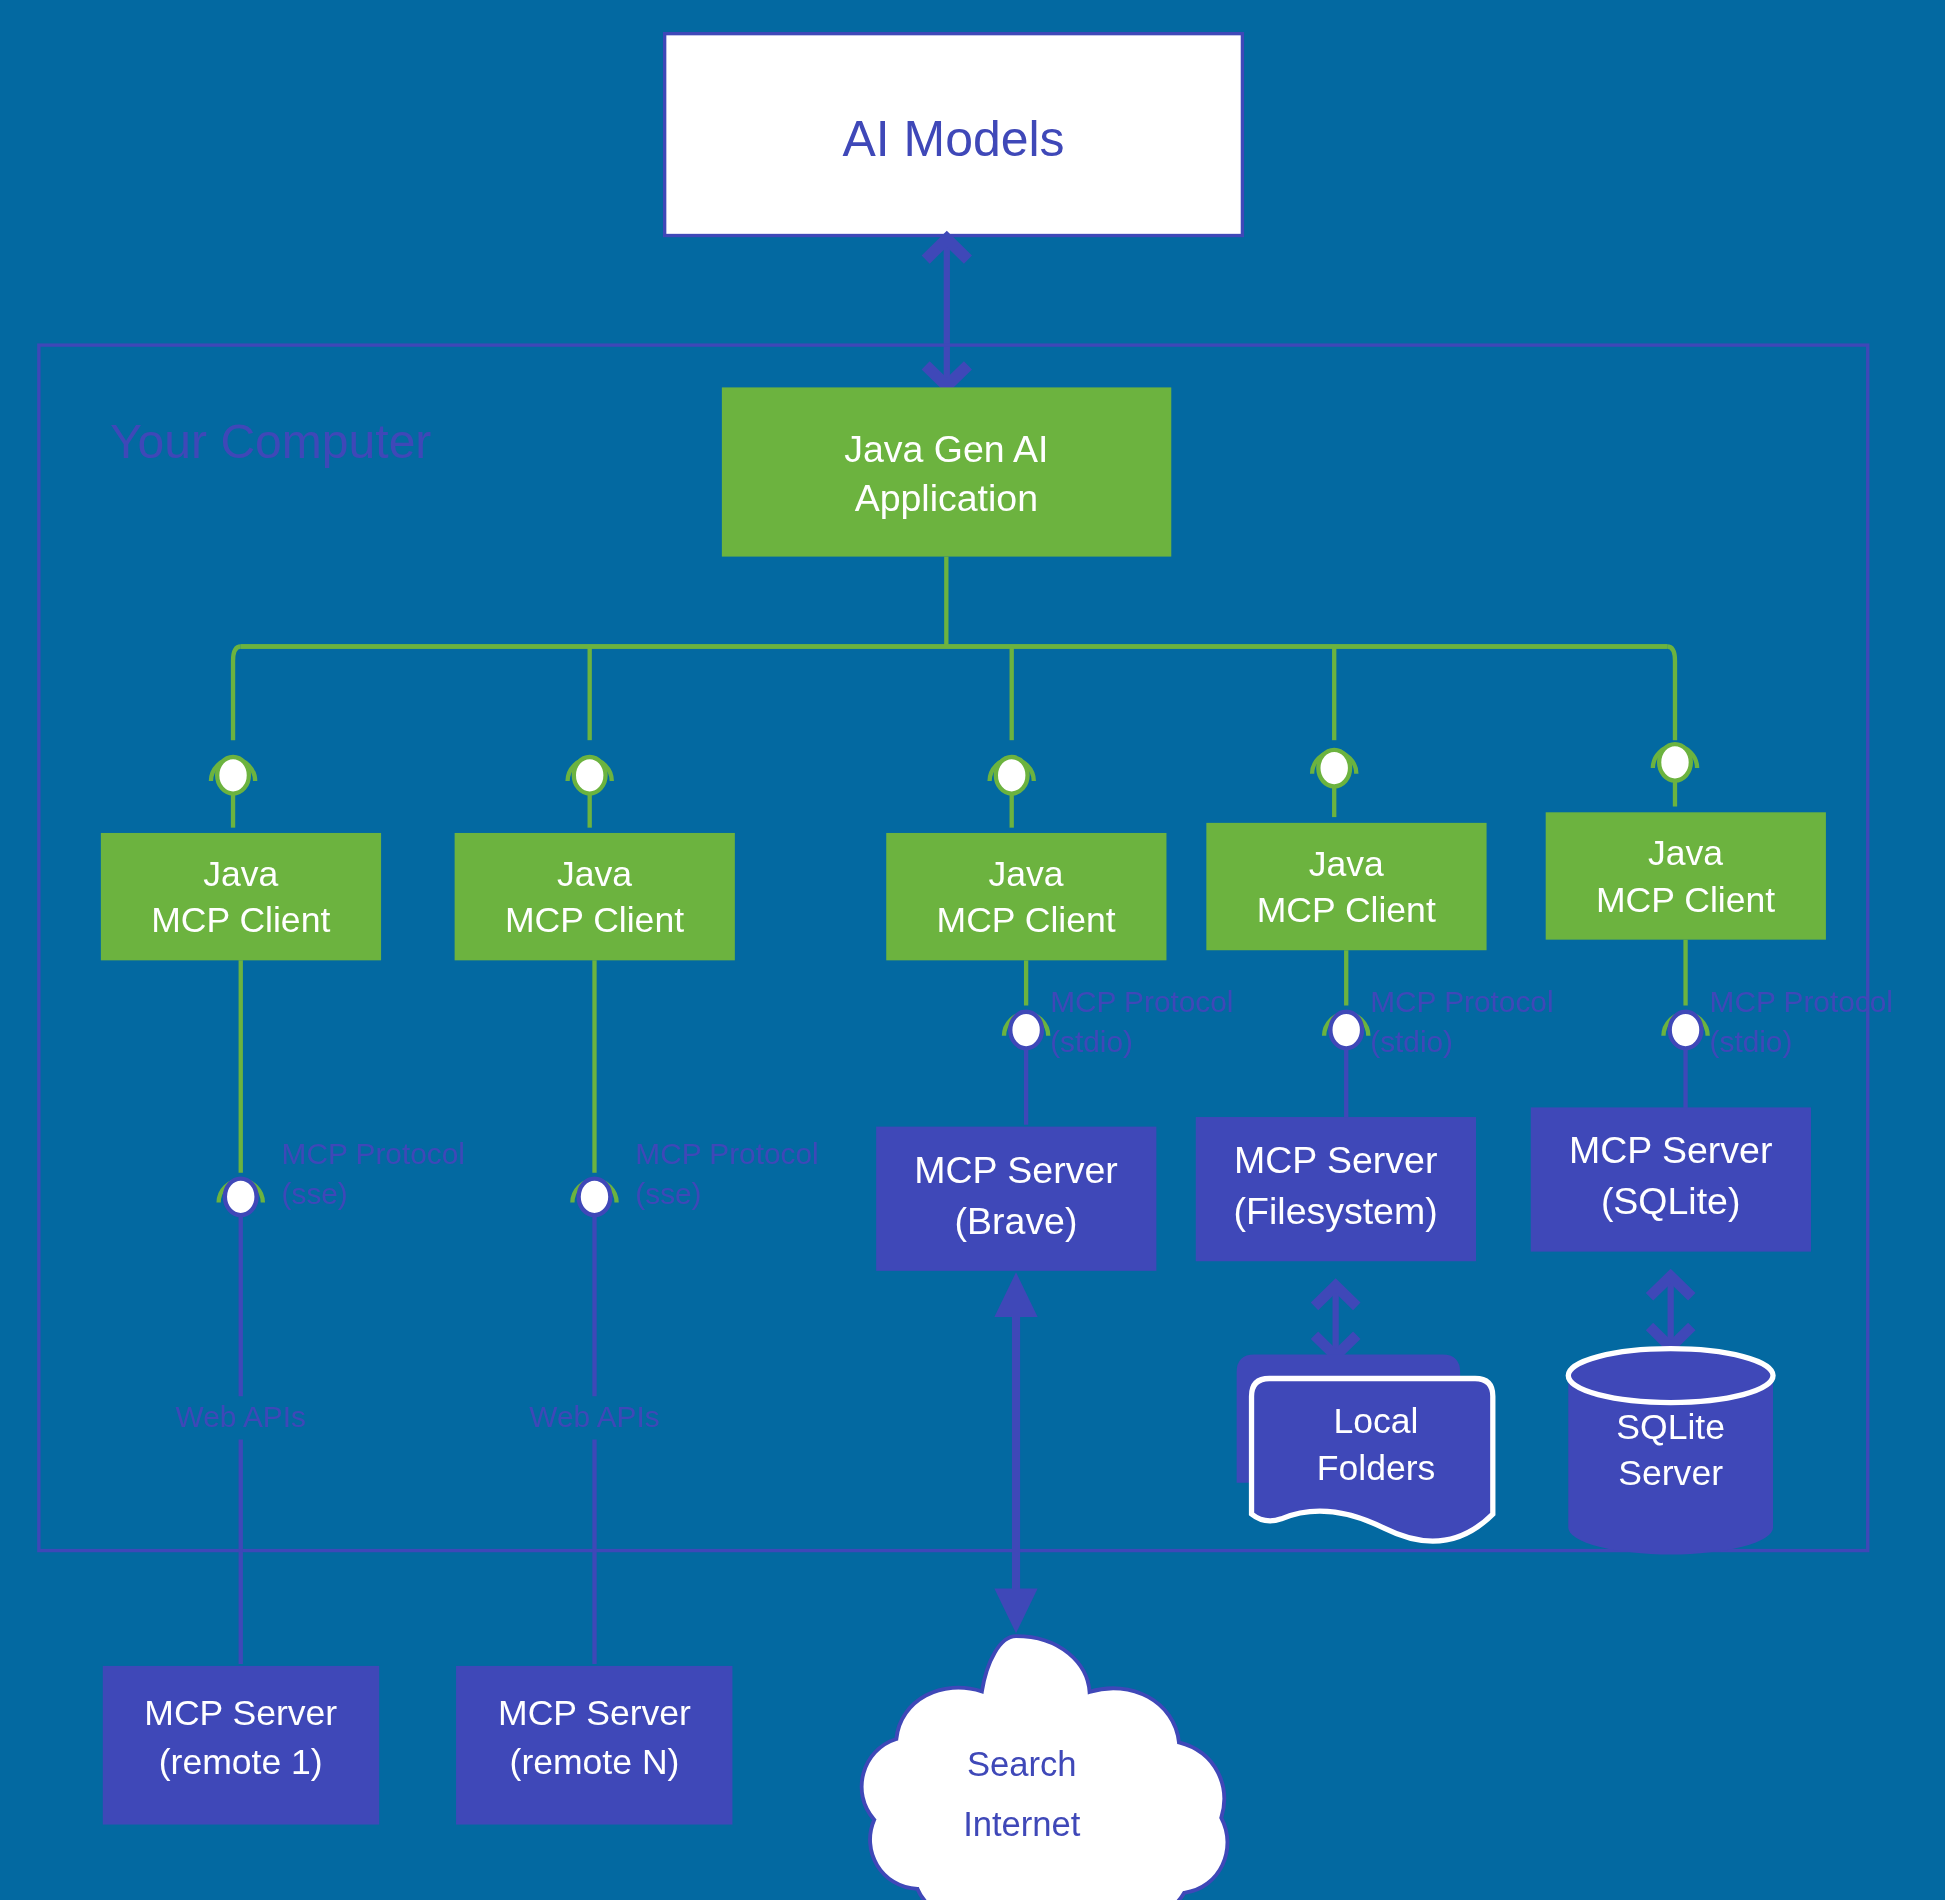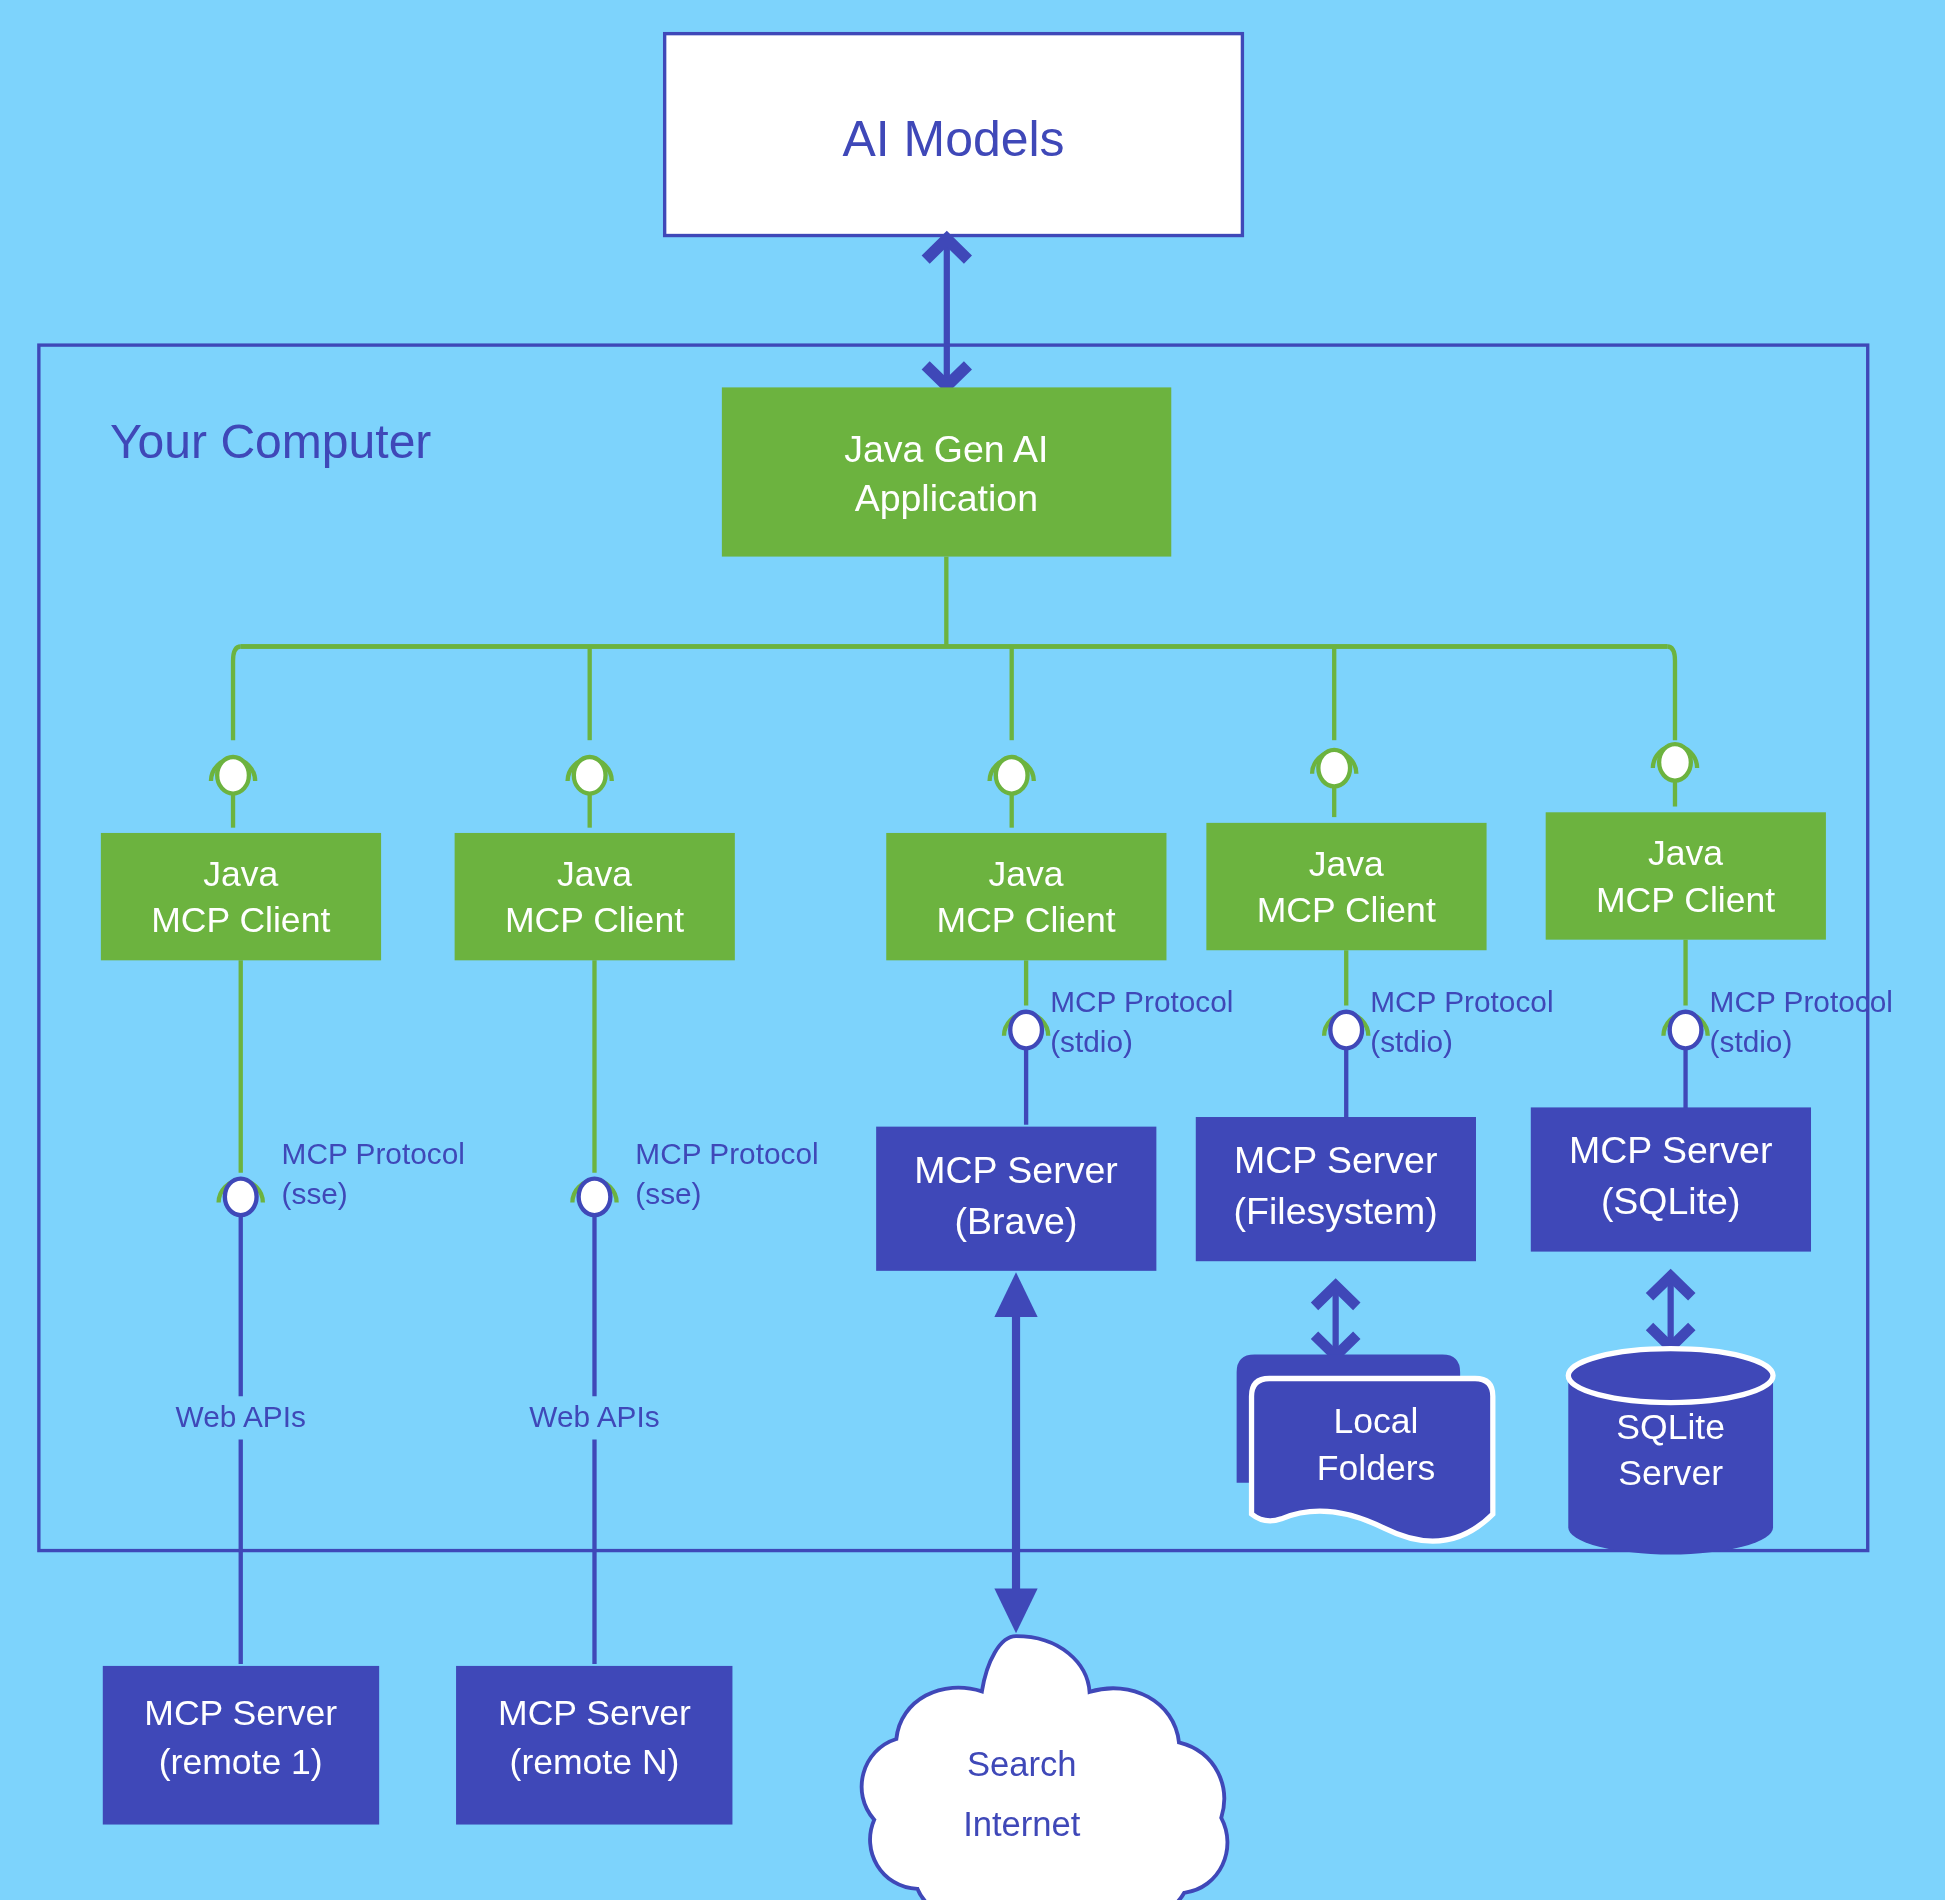--- a/index.html
+++ b/index.html
@@ -7,21 +7,21 @@
     padding: 0;
     background: #ffffff;
   }
   body {
     font-family: "Liberation Sans", sans-serif;
   }
   #stage {
     position: relative;
     width: 1946px;
     height: 1900px;
-    background: #7dd3fc;
+    background: #0369a1;
     overflow: hidden;
   }
   svg#diagram {
     display: block;
     width: 1946px;
     height: 1900px;
   }
   text {
     font-family: "Liberation Sans", sans-serif;
     dominant-baseline: middle;

